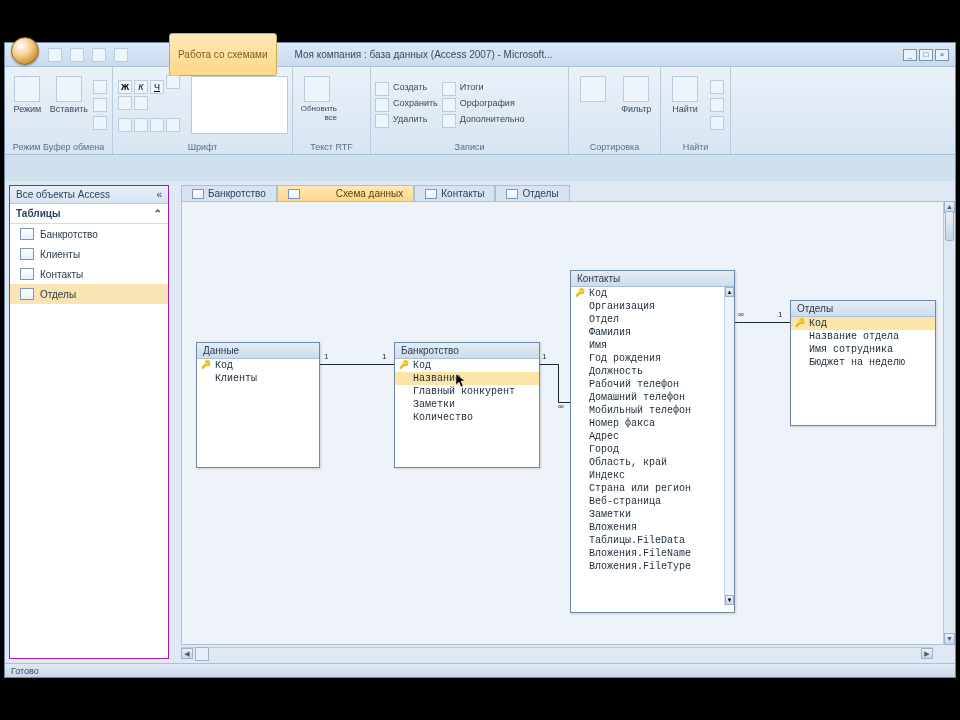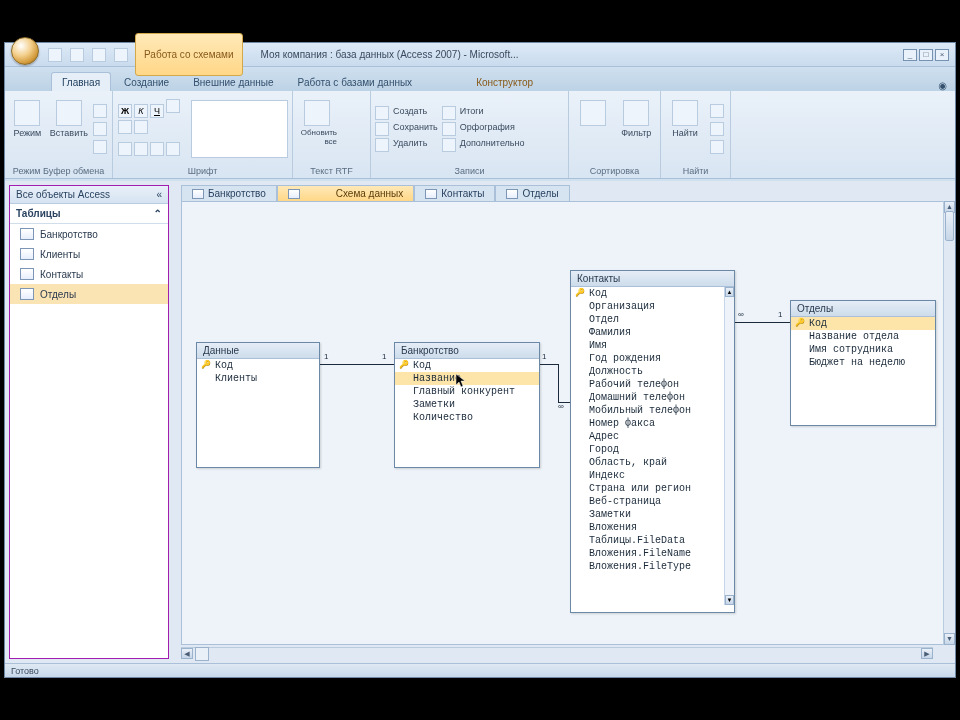--- a/index.html
+++ b/index.html
@@ -4,21 +4,21 @@
 <style>
   * { box-sizing: border-box; font-family: Tahoma, Verdana, sans-serif; }
   body { margin: 0; background: #000; width: 960px; height: 720px; overflow: hidden; }
   .frame { position: absolute; left: 4px; top: 42px; width: 952px; height: 636px; background: #cfe0ef; border: 1px solid #6f88a5; }
 
   .titlebar { height: 24px; background: linear-gradient(#dde9f6,#c9dbee); display: flex; align-items: center; padding: 0 6px; gap: 6px; border-bottom: 1px solid #a9c0d8; }
   .office-btn { width: 28px; height: 28px; border-radius: 50%; background: radial-gradient(circle at 35% 30%, #fff, #f3cf8c 40%, #d29a3a 70%, #7f5a1a); border: 1px solid #8a6a2a; position: absolute; top: -6px; left: 6px; box-shadow: 0 1px 2px rgba(0,0,0,.3); }
   .qat { margin-left: 36px; display: flex; gap: 6px; }
   .qat span { width: 14px; height: 14px; display: inline-block; }
   .title-text { margin-left: 12px; font-size: 10px; color: #3a4a5e; flex: 1; }
-  .context-tab { font-size: 10px; color: #885a1a; background: linear-gradient(#ffe9b8,#ffd787); padding: 15px 8px; border: 1px solid #d2a84a; border-radius: 3px; }
+  .context-tab { font-size: 10px; color: #885a1a; background: linear-gradient(#ffe9b8,#ffd787); padding: 15px 8px; border: 1px solid #d2a84a; border-radius: 3px; margin-left: 34px; }
   .winbtns { display: flex; gap: 2px; margin-left: auto; }
   .winbtns span { width: 14px; height: 12px; border: 1px solid #7792b0; background: #e9f1fa; font-size: 8px; text-align: center; line-height: 10px; color: #4a5d74; }
 
   .tabstrip { height: 24px; display: flex; align-items: flex-end; padding-left: 46px; gap: 2px; background: linear-gradient(#cfe0ef,#bcd2e5); font-size: 10px; }
   .tab { padding: 4px 10px 3px; color: #34506d; cursor: pointer; border: 1px solid transparent; border-bottom: none; border-radius: 3px 3px 0 0; }
   .tab.active { background: #e6eef8; border-color: #a9c0d8; color: #1a3a5a; }
   .tabstrip .help { margin-left: auto; margin-right: 8px; font-size: 10px; color: #34506d; }
 
   .ribbon { height: 88px; background: linear-gradient(#eaf1f9,#d8e5f2); border-bottom: 1px solid #a9c0d8; display: flex; }
   .rgroup { border-right: 1px solid #b8cbdf; padding: 2px 4px 1px; display: flex; flex-direction: column; }
@@ -84,28 +84,20 @@
     </div>
     <span class="context-tab">Работа со схемами</span>
     <span class="title-text">Моя компания : база данных (Access 2007) - Microsoft...</span>
     <div class="winbtns">
       <span>_</span>
       <span>□</span>
       <span>×</span>
     </div>
   </div>
 
-  <div class="tabstrip">
-    <div class="tab active">Главная</div>
-    <div class="tab">Создание</div>
-    <div class="tab">Внешние данные</div>
-    <div class="tab">Работа с базами данных</div>
-    <div class="tab" style="margin-left:40px;color:#885a1a">Конструктор</div>
-    <span class="help">◉</span>
-  </div>
 
   <div class="ribbon">
     <div class="rgroup" style="width:108px">
       <div class="body">
         <div class="bigbtn">
             <div class="ico"></div>
             <span>Режим</span>
           </div>
         <div class="bigbtn">
             <div class="ico"></div>

